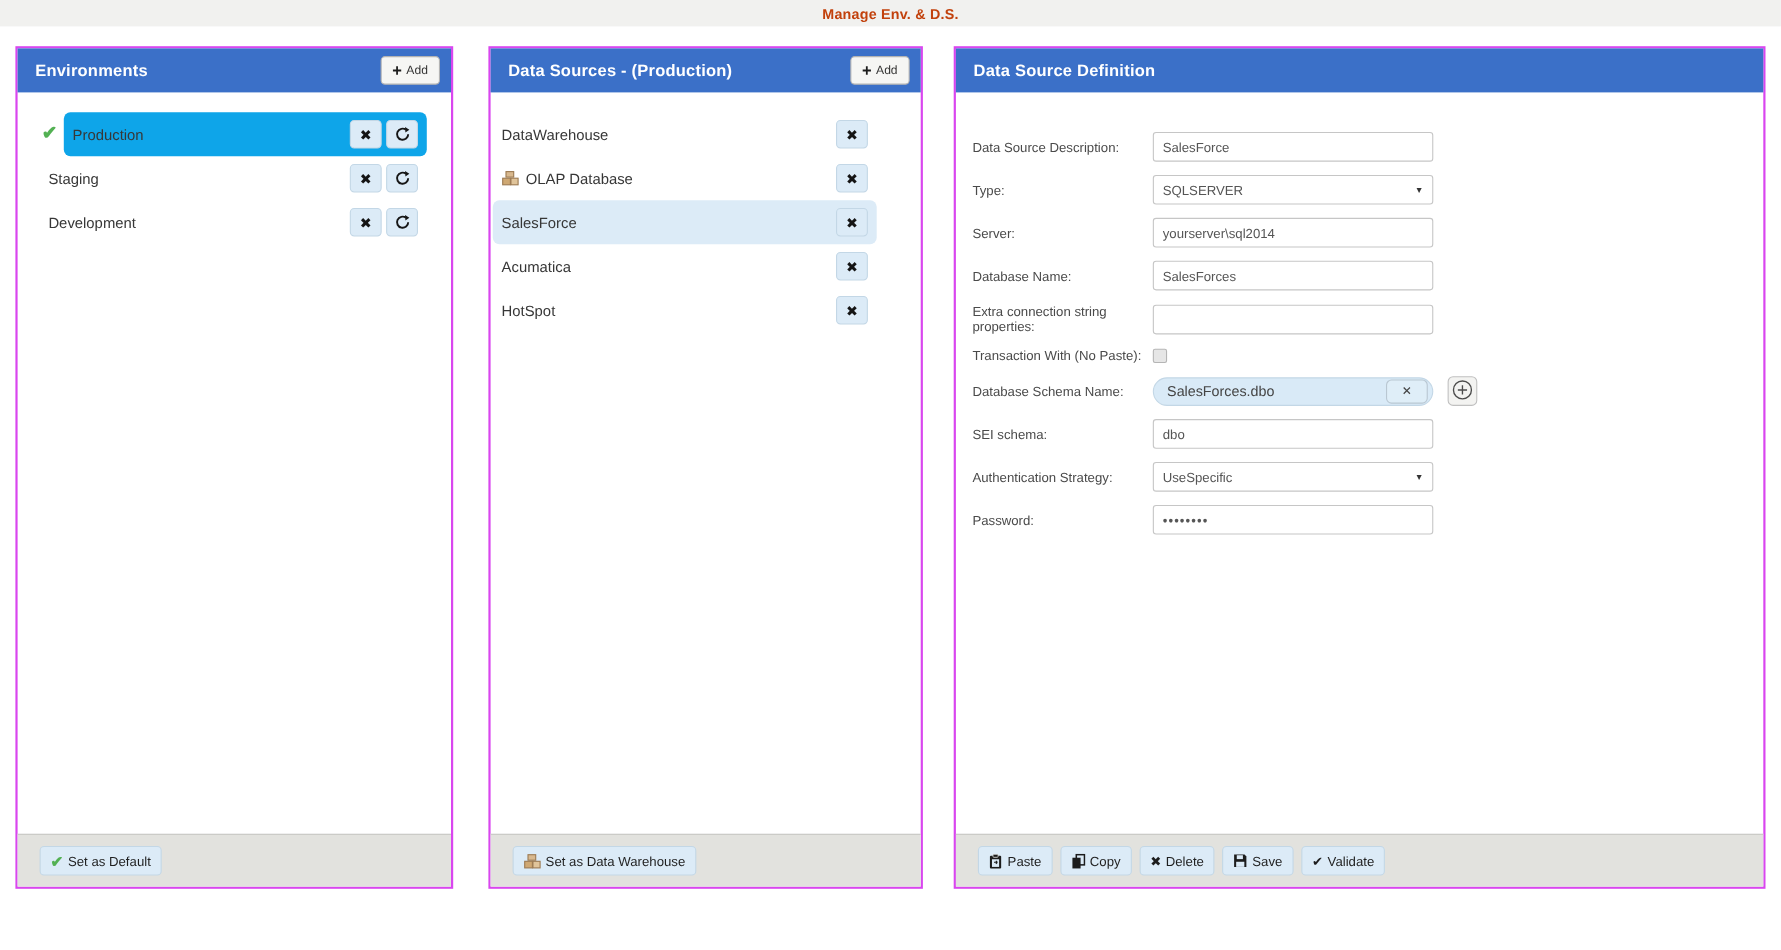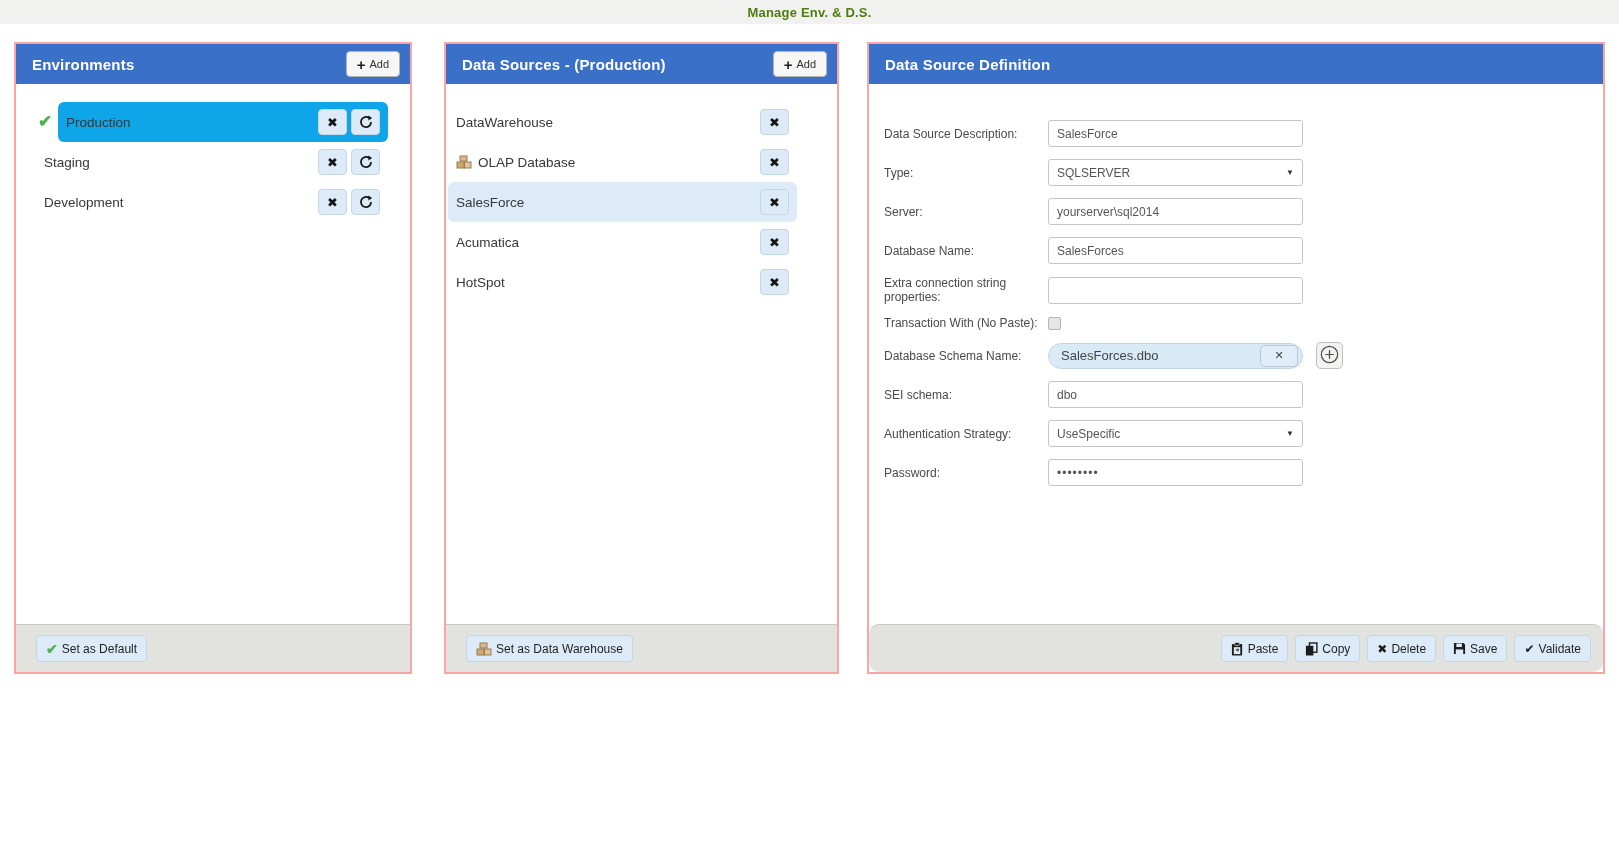--- a/index.html
+++ b/index.html
@@ -10,26 +10,26 @@
     font-family: "Liberation Sans", sans-serif;
     overflow: hidden;
   }
 
   
   .topbar {
     position:absolute; top:0; left:0; width:1619px; height:24px;
     background:#f1f1ef;
     display:flex; align-items:center; justify-content:center;
   }
-  .topbar .title { font-size:13px; font-weight:bold; color:#4d7c0f; letter-spacing:.2px; }
+  .topbar .title { font-size:13px; font-weight:bold; color:#c2410c; letter-spacing:.2px; }
 
   
   .panel {
-    position:absolute; top:42px; height:632px;
-    background:#fff; border:2px solid #fca5a5;
+    position:absolute; top:42px; height:766px;
+    background:#fff; border:2px solid #d946ef;
     display:flex; flex-direction:column;
   }
   .panel.env { left:14px;  width:398px; }
   .panel.ds  { left:444px; width:395px; }
   .panel.def { left:867px; width:738px; }
 
   .panel-header {
     flex:0 0 40px; background:#3b70c8;
     display:flex; align-items:center; justify-content:space-between;
     padding:0 10px 0 16px;
@@ -42,21 +42,21 @@
     font-size:11px; color:#333; cursor:pointer;
   }
   .add-btn .plus { font-size:15px; font-weight:bold; color:#1c1c1c; line-height:1; }
 
   .panel-body { flex:1 1 auto; padding-top:18px; overflow:hidden; position:relative; }
 
   .panel-footer {
     flex:0 0 48px; background:#e2e2de; border-top:1px solid #c9c9c5;
     display:flex; align-items:center; padding:0 12px 0 20px;
   }
-  .panel.def .panel-footer { justify-content:flex-end; gap:7px; padding-right:12px;border-radius:10px; }
+  .panel.def .panel-footer { justify-content:flex-start; gap:7px; padding-right:12px; }
 
   .footer-btn {
     background:#dcebf7; border:1px solid #c3d7e6; border-radius:4px;
     height:27px; padding:0 9px; display:inline-flex; align-items:center; gap:4px;
     font-size:12px; color:#1f1f1f; cursor:pointer; white-space:nowrap;
   }
   .footer-btn .glyph { font-size:12px; line-height:1; color:#1c1c1c; }
   .footer-btn svg { display:block; }
 
   

